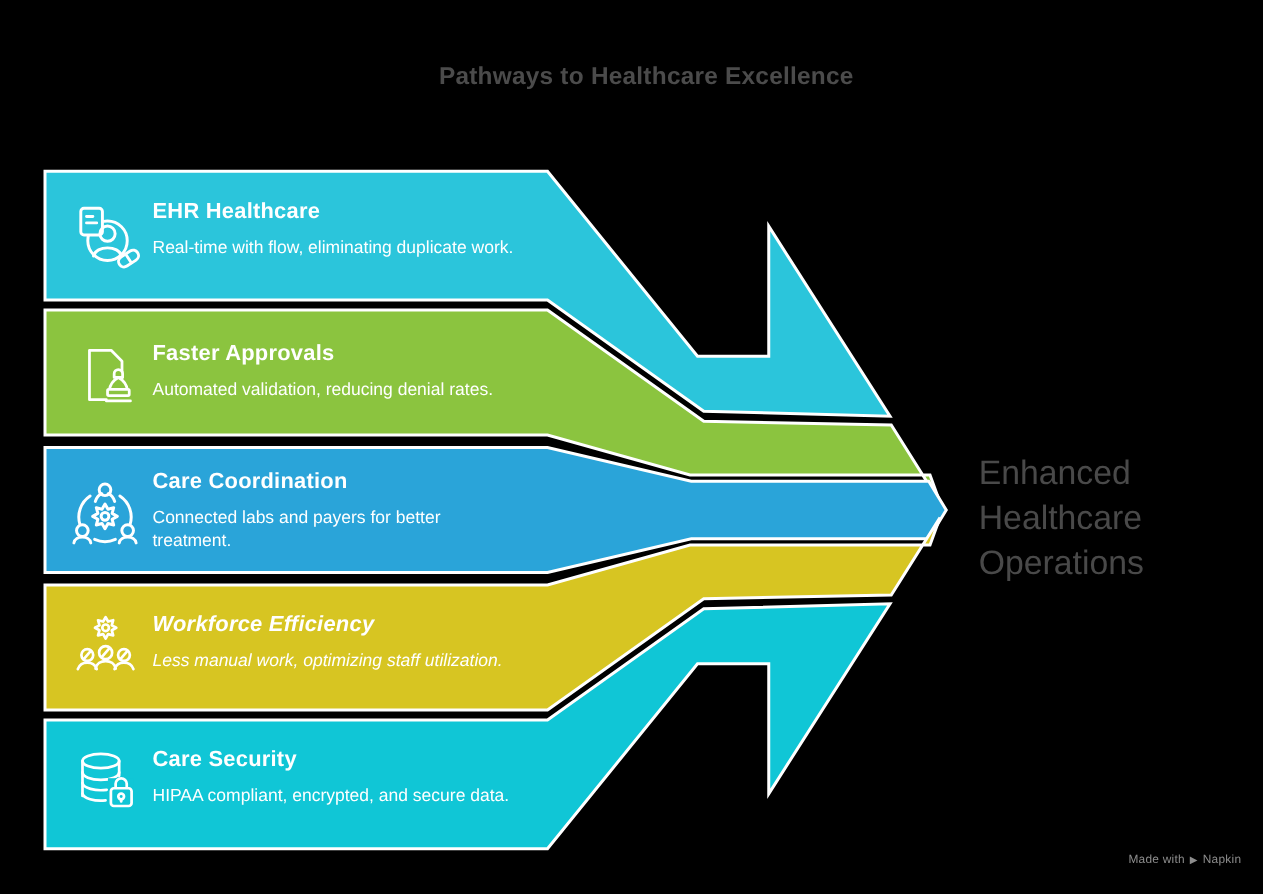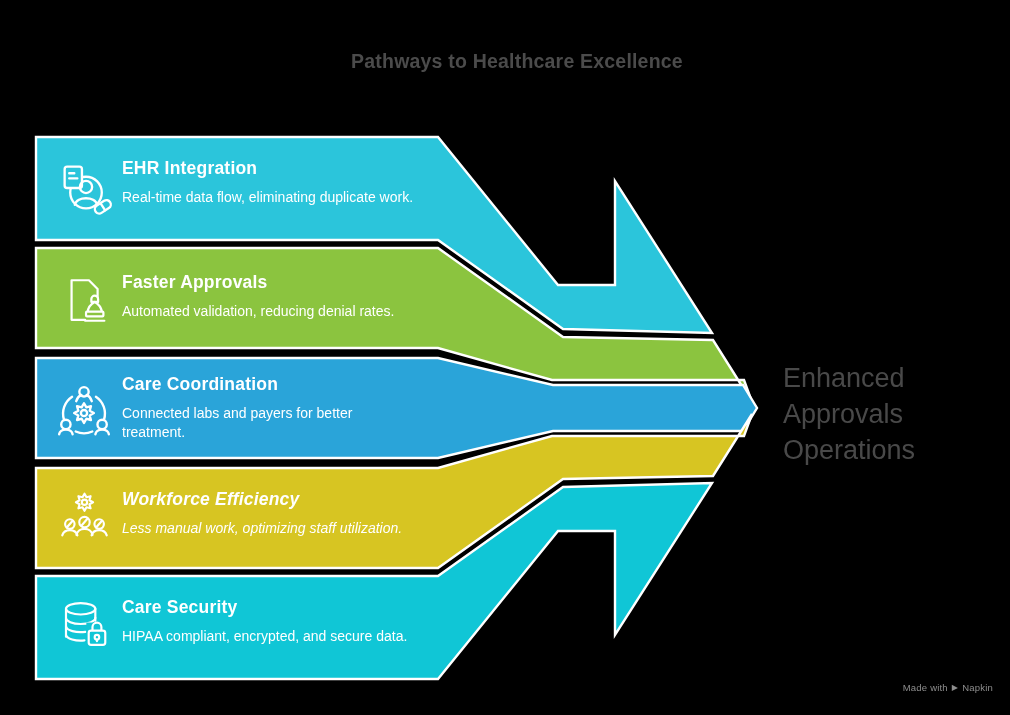--- a/index.html
+++ b/index.html
@@ -110,41 +110,41 @@
       <path class="ln" d="M9.5 40 A15.5 6.5 0 0 0 29 45.8"></path>
       <rect x="31" y="27" width="22" height="25" stroke="none" fill="#10C6D6"></rect>
       <path class="ln" d="M37.5 36 v-4.2 a4.7 4.7 0 0 1 9.4 0 V36"></path>
       <rect class="fl" x="33.5" y="35.5" width="17.5" height="15" rx="2.5" fill="#10C6D6"></rect>
       <circle class="ln" cx="42.2" cy="42.5" r="2.4"></circle>
       <path class="ln" d="M42.2 44.9 v1.8"></path>
     </svg>
   </div>
 
   <div class="band-text bt1" style="color: rgb(255, 255, 255);">
-    <div class="band-label">EHR Integration</div>
-    <div class="band-desc">Real-time data flow, eliminating duplicate work.</div>
+    <div class="band-label">EHR Healthcare</div>
+    <div class="band-desc">Real-time with flow, eliminating duplicate work.</div>
   </div>
   <div class="band-text bt2" style="color: rgb(255, 255, 255);">
     <div class="band-label">Faster Approvals</div>
     <div class="band-desc">Automated validation, reducing denial rates.</div>
   </div>
   <div class="band-text bt3" style="color: rgb(255, 255, 255);">
     <div class="band-label">Care Coordination</div>
     <div class="band-desc">Connected labs and payers for better treatment.</div>
   </div>
   <div class="band-text bt4" style="color: rgb(255, 255, 255);">
     <div class="band-label">Workforce Efficiency</div>
     <div class="band-desc">Less manual work, optimizing staff utilization.</div>
   </div>
   <div class="band-text bt5" style="color: rgb(255, 255, 255);">
     <div class="band-label">Care Security</div>
     <div class="band-desc">HIPAA compliant, encrypted, and secure data.</div>
   </div>
 
-  <div class="outcome-label" style="color: rgb(73, 73, 73);">Enhanced Approvals Operations</div>
+  <div class="outcome-label" style="color: rgb(73, 73, 73);">Enhanced Healthcare Operations</div>
 
   <div class="watermark" style="color: rgb(141, 141, 141); text-align: right;">
     <span>Made with</span>
     <span class="logo">▶</span>
     <span class="brand">Napkin</span>
   </div>
 
 </div>
 
 </body></html>

